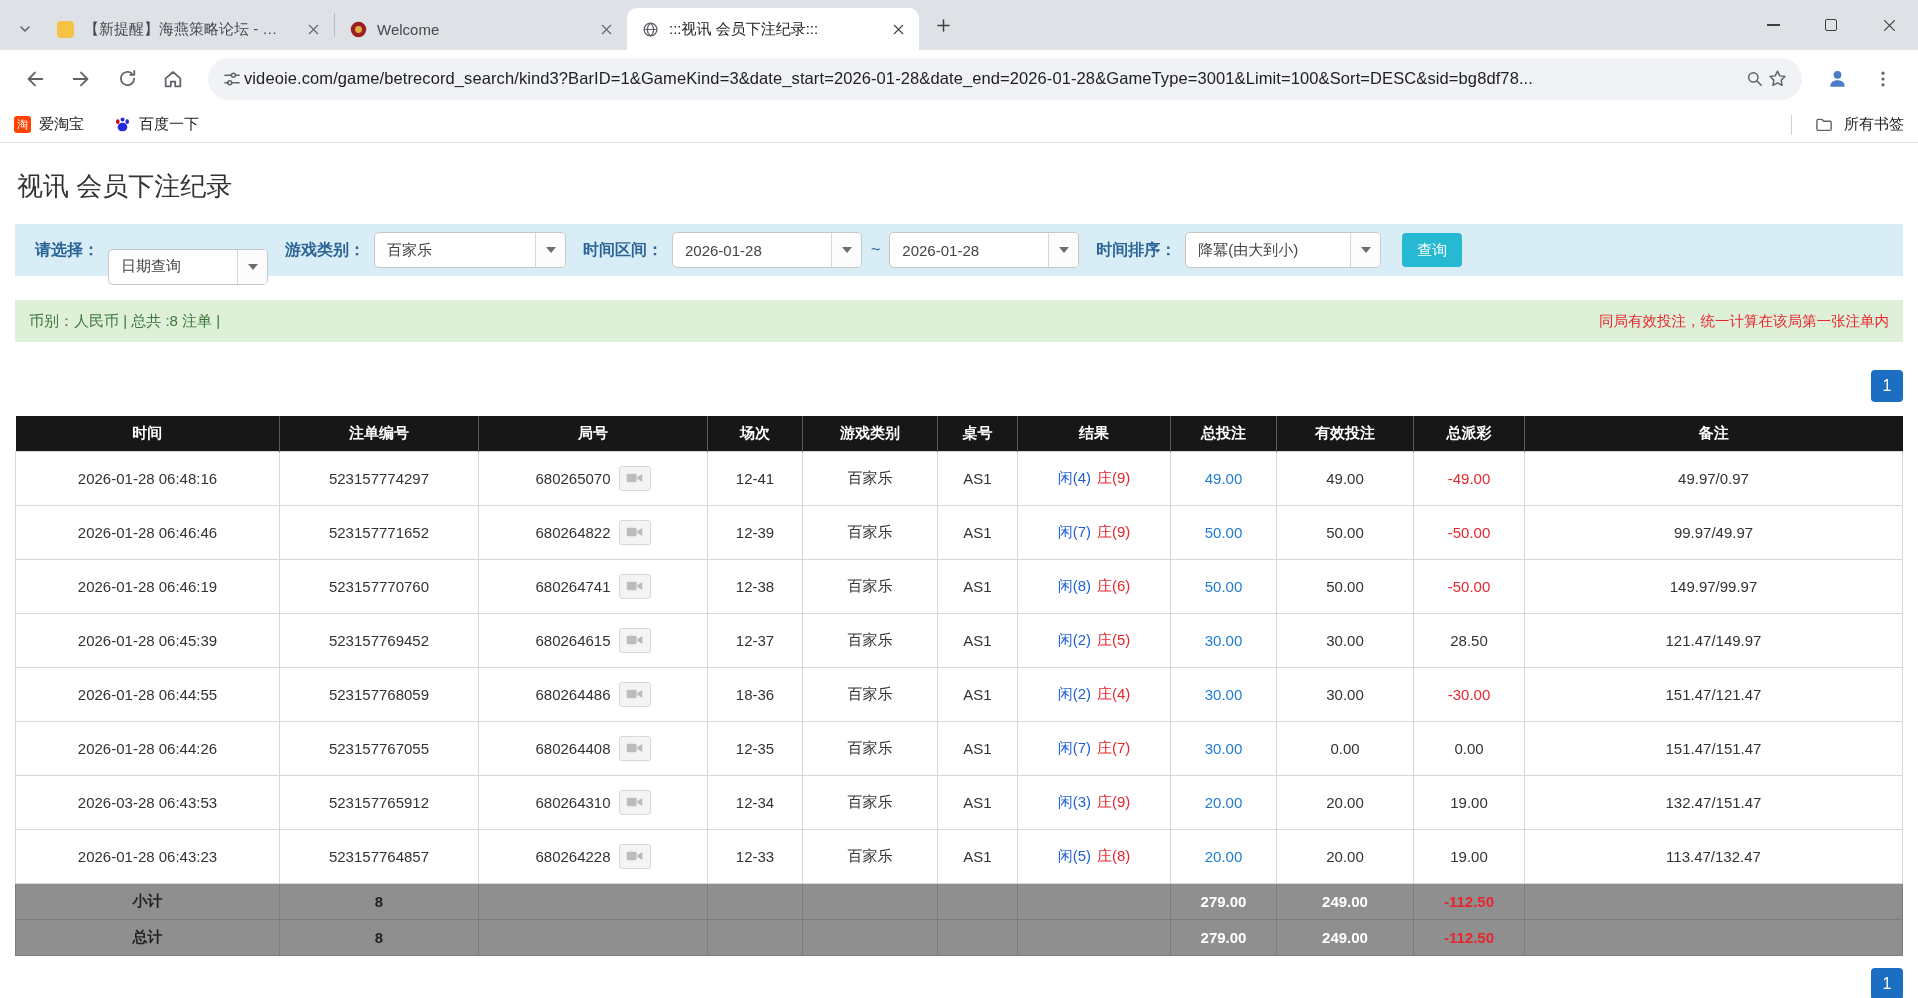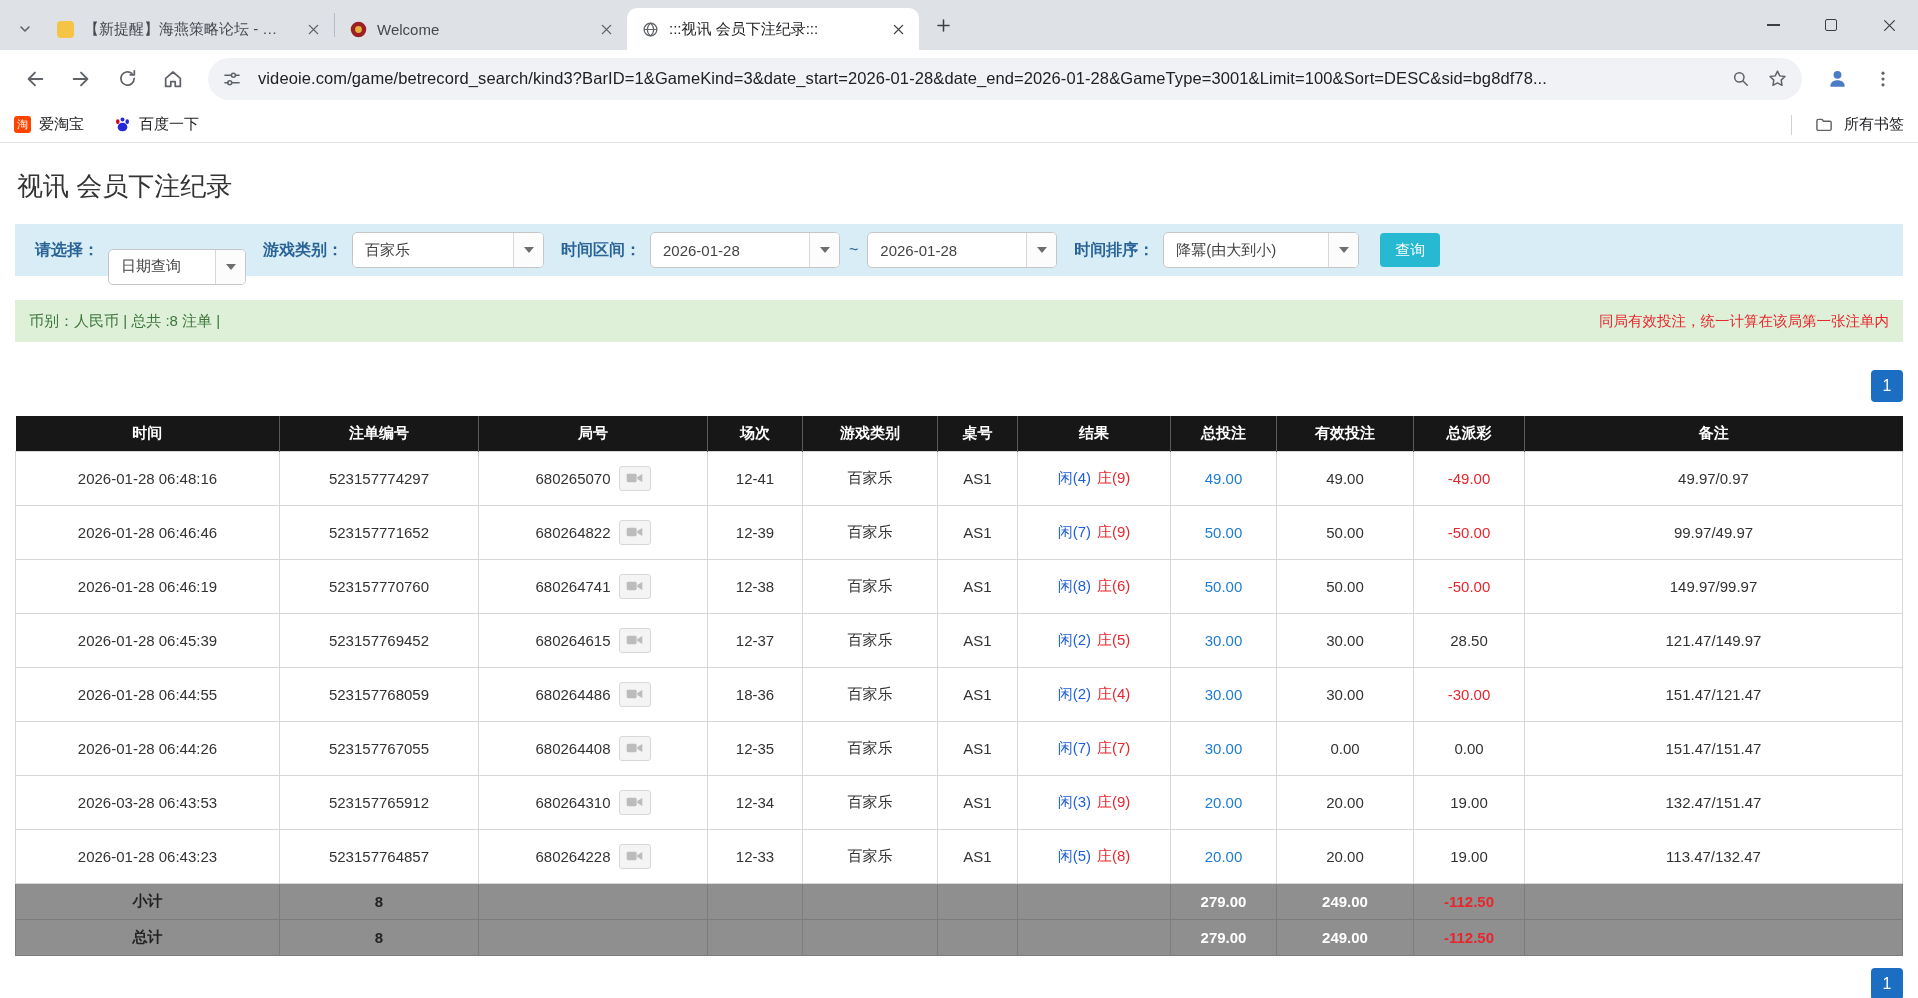--- a/index.html
+++ b/index.html
@@ -19,21 +19,21 @@
   .tabsep { width:1px; height:24px; background:#9aa0a6; opacity:.55; align-self:center; margin-bottom:0; flex:none; }
   .newtab-btn { width:36px; height:36px; display:flex; align-items:center; justify-content:center; align-self:center; margin-left:6px; border-radius:50%; }
   .win-controls { margin-left:auto; display:flex; align-self:flex-start; }
   .winbtn { width:58px; height:50px; display:flex; align-items:center; justify-content:center; }
   .glyph-min { width:13px; height:2px; background:#3c4043; display:block; }
   .glyph-max { width:12px; height:12px; border:1.6px solid #3c4043; border-radius:2px; display:block; }
 
   .navbar { height:57px; background:#fff; display:flex; align-items:center; padding:0 14px; gap:4px; }
   .navbtn { width:42px; height:42px; border-radius:50%; display:flex; align-items:center; justify-content:center; flex:none; }
   .urlbar { flex:1; min-width:0; height:42px; background:#f0f2f5; border-radius:21px; display:flex; align-items:center;
-            padding:0 14px; gap:16px; margin:0 10px; }
+            padding:0 14px; gap:2px; margin:0 10px; }
   .url-text { flex:1; min-width:0; font-size:16.5px; color:#202124; white-space:nowrap; overflow:hidden; text-overflow:ellipsis; letter-spacing:.1px; }
 
   .bookmarksbar { height:36px; background:#fff; display:flex; align-items:center; padding:0 14px; gap:30px;
                   border-bottom:1px solid #e3e5e8; font-size:15px; color:#202124; }
   .bm-item { display:flex; align-items:center; gap:8px; }
   .bm-right { margin-left:auto; display:flex; align-items:center; gap:10px; }
   .vdiv { width:1px; height:20px; background:#d0d3d6; margin-right:12px; }
   .fav-taobao { width:17px; height:17px; background:#ff4200; border-radius:3px; color:#fff; font-size:11px;
                 display:flex; align-items:center; justify-content:center; }
 
@@ -42,21 +42,21 @@
   .page-title { font-size:26px; font-weight:500; color:#333; margin:26px 0 20px 2px; }
 
   .filterbar { background:var(--filter-bg,#d9edf7); height:52px; display:flex; align-items:center; padding:0 20px; }
   .fgroup { display:flex; align-items:center; gap:9px; margin-right:17px; }
   .flabel { font-size:16px; font-weight:700; color:#2a6496; white-space:nowrap; }
   .combo { background:#fff; border:1px solid #c6c6c6; border-radius:5px; height:36px; display:flex; align-items:center; overflow:hidden; }
   .combo-val { padding:0 12px; font-size:15px; color:#444; flex:1; white-space:nowrap; overflow:hidden; }
   .combo-arrow { width:30px; height:100%; border-left:1px solid #d8d8d8; background:#fcfcfc;
                  display:flex; align-items:center; justify-content:center; flex:none; }
   .tri-down { width:0; height:0; border-left:5px solid transparent; border-right:5px solid transparent; border-top:6px solid #6e6e6e; }
-  .w-query { width:138px;margin-top:33px; } .w-game { width:192px; } .w-date { width:190px; } .w-size { width:125px; } .w-sort { width:196px; }
+  .w-query { width:160px;margin-top:33px; } .w-game { width:192px; } .w-date { width:190px; } .w-size { width:125px; } .w-sort { width:196px; }
   .tilde { font-size:16px; color:#2a6496; }
   .search-btn { background:var(--search-button,#26b9d1); color:#fff; font-size:15px; border:none; border-radius:4px;
                 height:34px; padding:0 15px; margin-left:4px; cursor:pointer; }
 
   .infobar { background:var(--info-bg,#dff0d8); height:42px; margin-top:24px; display:flex; align-items:center;
              justify-content:space-between; padding:0 14px; }
   .info-left { font-size:15px; color:#3c763d; }
   .info-right { font-size:14.5px; color:var(--banker-red,#e8262d); }
 
   .pagerow { display:flex; justify-content:flex-end; margin-top:28px; }

